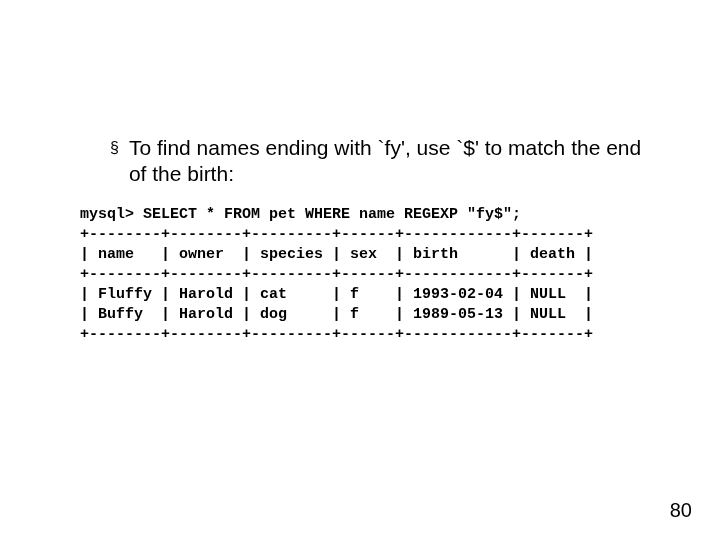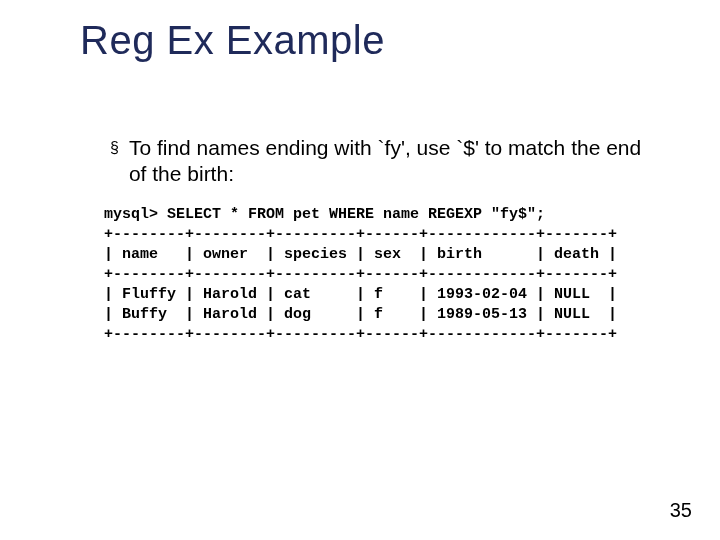--- a/index.html
+++ b/index.html
@@ -50,45 +50,43 @@
     position: absolute;
     left: 80px;
     top: 205px;
     right: 28px;
     font-family: "Courier New", Courier, monospace;
     font-size: 15px;
     font-weight: bold;
     line-height: 20px;
     white-space: pre;
     color: #000;
-    margin-left: 24px;
   }
   .page-num {
     position: absolute;
     right: 28px;
     bottom: 18px;
     font-size: 20px;
     color: #000;
   }
 </style>
 </head>
 <body>
 
 <div class="slide">
 
-  <div class="title">Reg Ex Example</div>
 
   <div class="bullet-row">
     <span class="bullet-marker">§</span>
     <span class="bullet-text">To find names ending with `fy', use `$' to match the end of the birth:</span>
   </div>
 
   <div class="code">mysql&gt; SELECT * FROM pet WHERE name REGEXP "fy$";
 +--------+--------+---------+------+------------+-------+
 | name   | owner  | species | sex  | birth      | death |
 +--------+--------+---------+------+------------+-------+
 | Fluffy | Harold | cat     | f    | 1993-02-04 | NULL  |
 | Buffy  | Harold | dog     | f    | 1989-05-13 | NULL  |
 +--------+--------+---------+------+------------+-------+</div>
 
-  <div class="page-num">35</div>
+  <div class="page-num">80</div>
 
 </div>
 
 </body></html>

